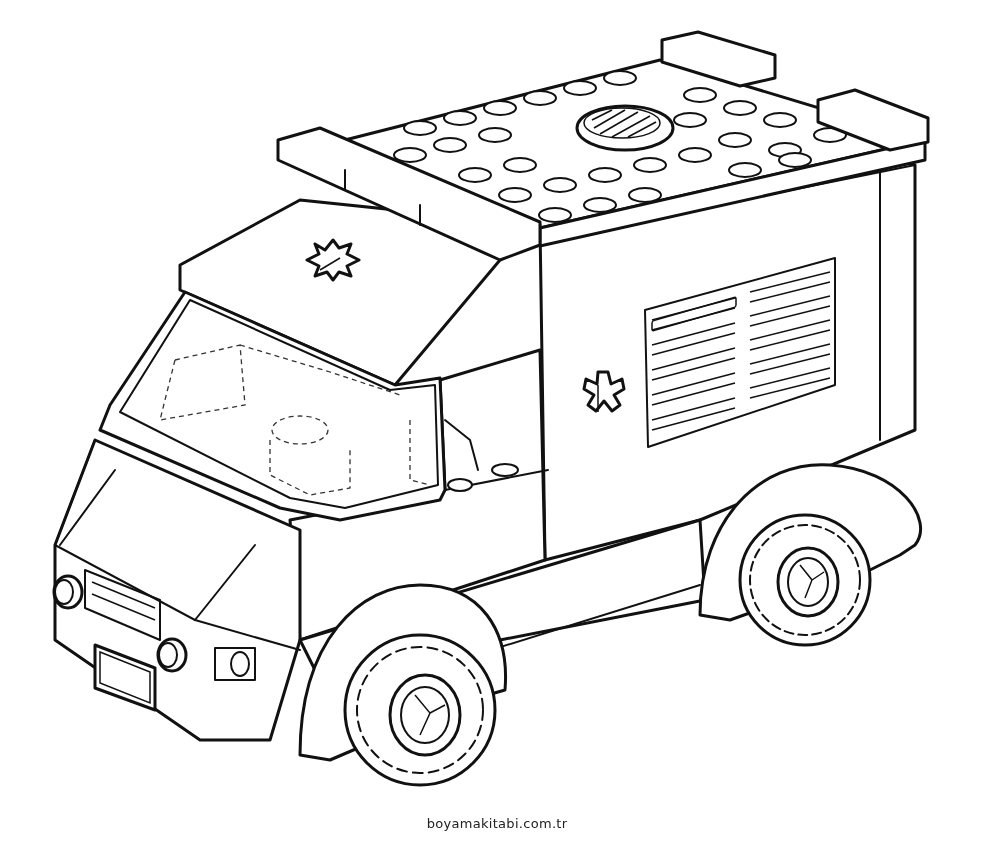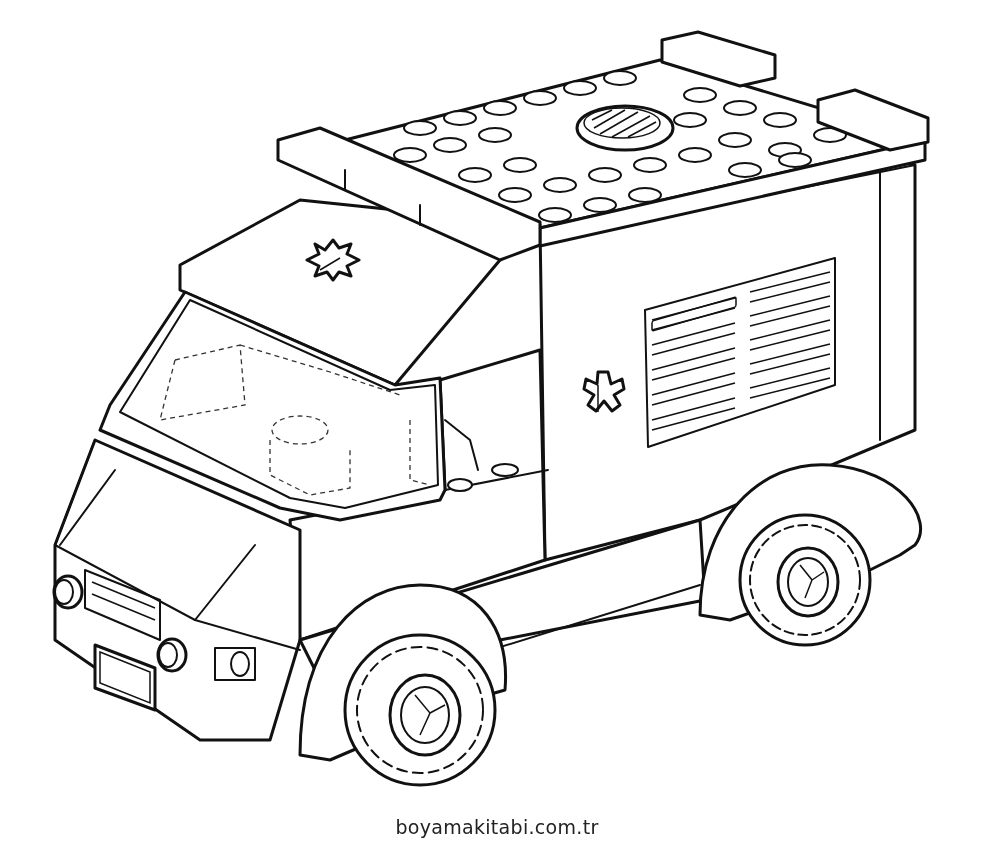--- a/index.html
+++ b/index.html
@@ -1,21 +1,21 @@
 <!DOCTYPE html>
 <html><head>
   <meta charset="utf-8">
   <style>
     html, body { margin: 0; padding: 0; background: #ffffff; }
     body { width: 994px; height: 850px; position: relative; overflow: hidden; }
     #art { position: absolute; left: 0; top: 0; width: 994px; height: 850px; }
     .caption {
       position: absolute; left: 0; top: 816px; width: 994px;
       text-align: center; font-family: "DejaVu Sans", sans-serif;
-      font-size: 19px; color: #222222; letter-spacing: 0.3px;
+      font-size: 13px; color: #222222; letter-spacing: 0.3px;
     }
     svg .ln { fill: #ffffff; stroke: #111; stroke-width: 3; stroke-linejoin: round; stroke-linecap: round; }
     svg .th { fill: none; stroke: #111; stroke-width: 2; stroke-linejoin: round; stroke-linecap: round; }
     svg .fn { fill: none; stroke: #111; stroke-width: 1.5; }
     svg .ds { fill: none; stroke: #333; stroke-width: 1.3; stroke-dasharray: 5 4; }
     svg .stud { fill: #fff; stroke: #111; stroke-width: 2; }
   </style>
 </head>
 <body>
 

